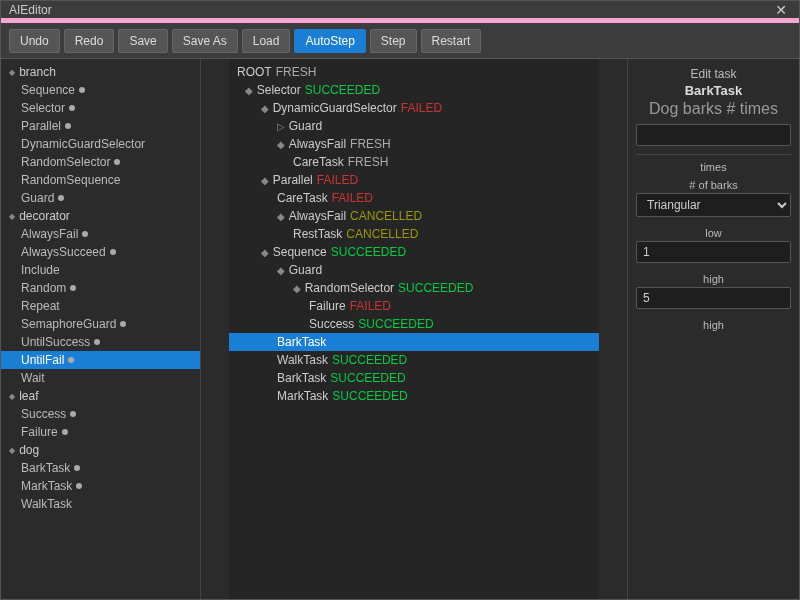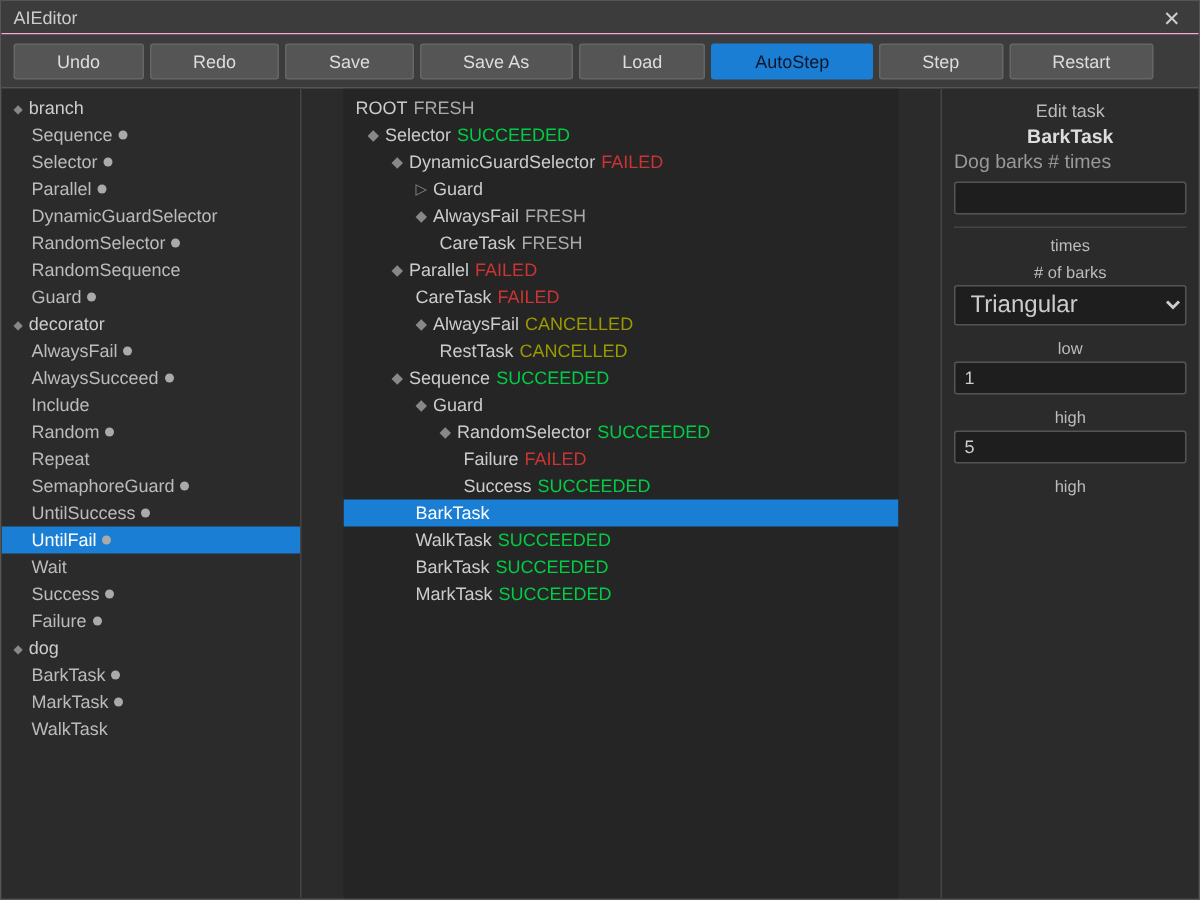--- a/index.html
+++ b/index.html
@@ -19,21 +19,21 @@
       flex-direction: column;
       border: 1px solid #555;
     }
     
     #titlebar {
       background: #3c3c3c;
       height: 22px;
       display: flex;
       align-items: center;
       padding: 0 8px;
-      border-bottom: 1px solid #f9a8d4;
+      border-bottom: 5px solid #f9a8d4;
       flex-shrink: 0;
     }
     #titlebar-close {
       margin-left: auto;
       color: #ccc;
       cursor: pointer;
       font-size: 14px;
       padding: 0 4px;
     }
     
@@ -44,29 +44,29 @@
       align-items: center;
       padding: 0 8px;
       gap: 4px;
       border-bottom: 1px solid #555;
       flex-shrink: 0;
     }
     .toolbar-btn {
       background: #555;
       color: #ddd;
       border: 1px solid #666;
-      padding: 4px 28px;
+      padding: 4px 10px;
       cursor: pointer;
       font-size: 12px;
       border-radius: 2px;
     }
     .toolbar-btn.active {
       background: #1a7fd4;
       border-color: #1a7fd4;
-      color: #0f172a;
+      color: #ffffff;
     }
     
     #main {
       display: flex;
       flex: 1;
       overflow: hidden;
       gap: 28px;
     }
     
     #left-panel {
@@ -166,22 +166,22 @@
     .right-title {
       color: #ddd;
       font-size: 13px;
       font-weight: bold;
       text-align: center;
       display: block;
       margin-bottom: 2px;
     }
     .right-desc {
       color: #999;
-      font-size: 13px;
-      text-align: left;
+      font-size: 16px;
+      text-align: center;
       display: block;
       margin-bottom: 6px;
     }
     .right-section-label {
       color: #bbb;
       font-size: 11px;
       text-align: center;
       display: block;
       margin: 6px 0 2px;
     }
@@ -194,21 +194,21 @@
       font-size: 12px;
       border-radius: 2px;
       margin-bottom: 4px;
     }
     .right-select {
       width: 100%;
       background: #1e1e1e;
       border: 1px solid #555;
       color: #ccc;
       padding: 3px 6px;
-      font-size: 16px;
+      font-size: 12px;
       border-radius: 2px;
       margin-bottom: 4px;
     }
     .divider {
       border: none;
       border-top: 1px solid #444;
       margin: 4px 0;
     }
     
     ::-webkit-scrollbar { width: 8px; height: 8px; }
@@ -293,20 +293,21 @@
           <span>UntilSuccess</span>
           <span class="dot filled"></span>
         </div>
         <div class="tree-item selected">
           <span>UntilFail</span>
           <span class="dot filled"></span>
         </div>
         <div class="tree-item">
           <span>Wait</span>
         </div>
+        <div class="tree-category">leaf</div>
         <div class="tree-item">
           <span>Success</span>
           <span class="dot filled"></span>
         </div>
         <div class="tree-item">
           <span>Failure</span>
           <span class="dot filled"></span>
         </div>
         <div class="tree-category">dog</div>
         <div class="tree-item">

